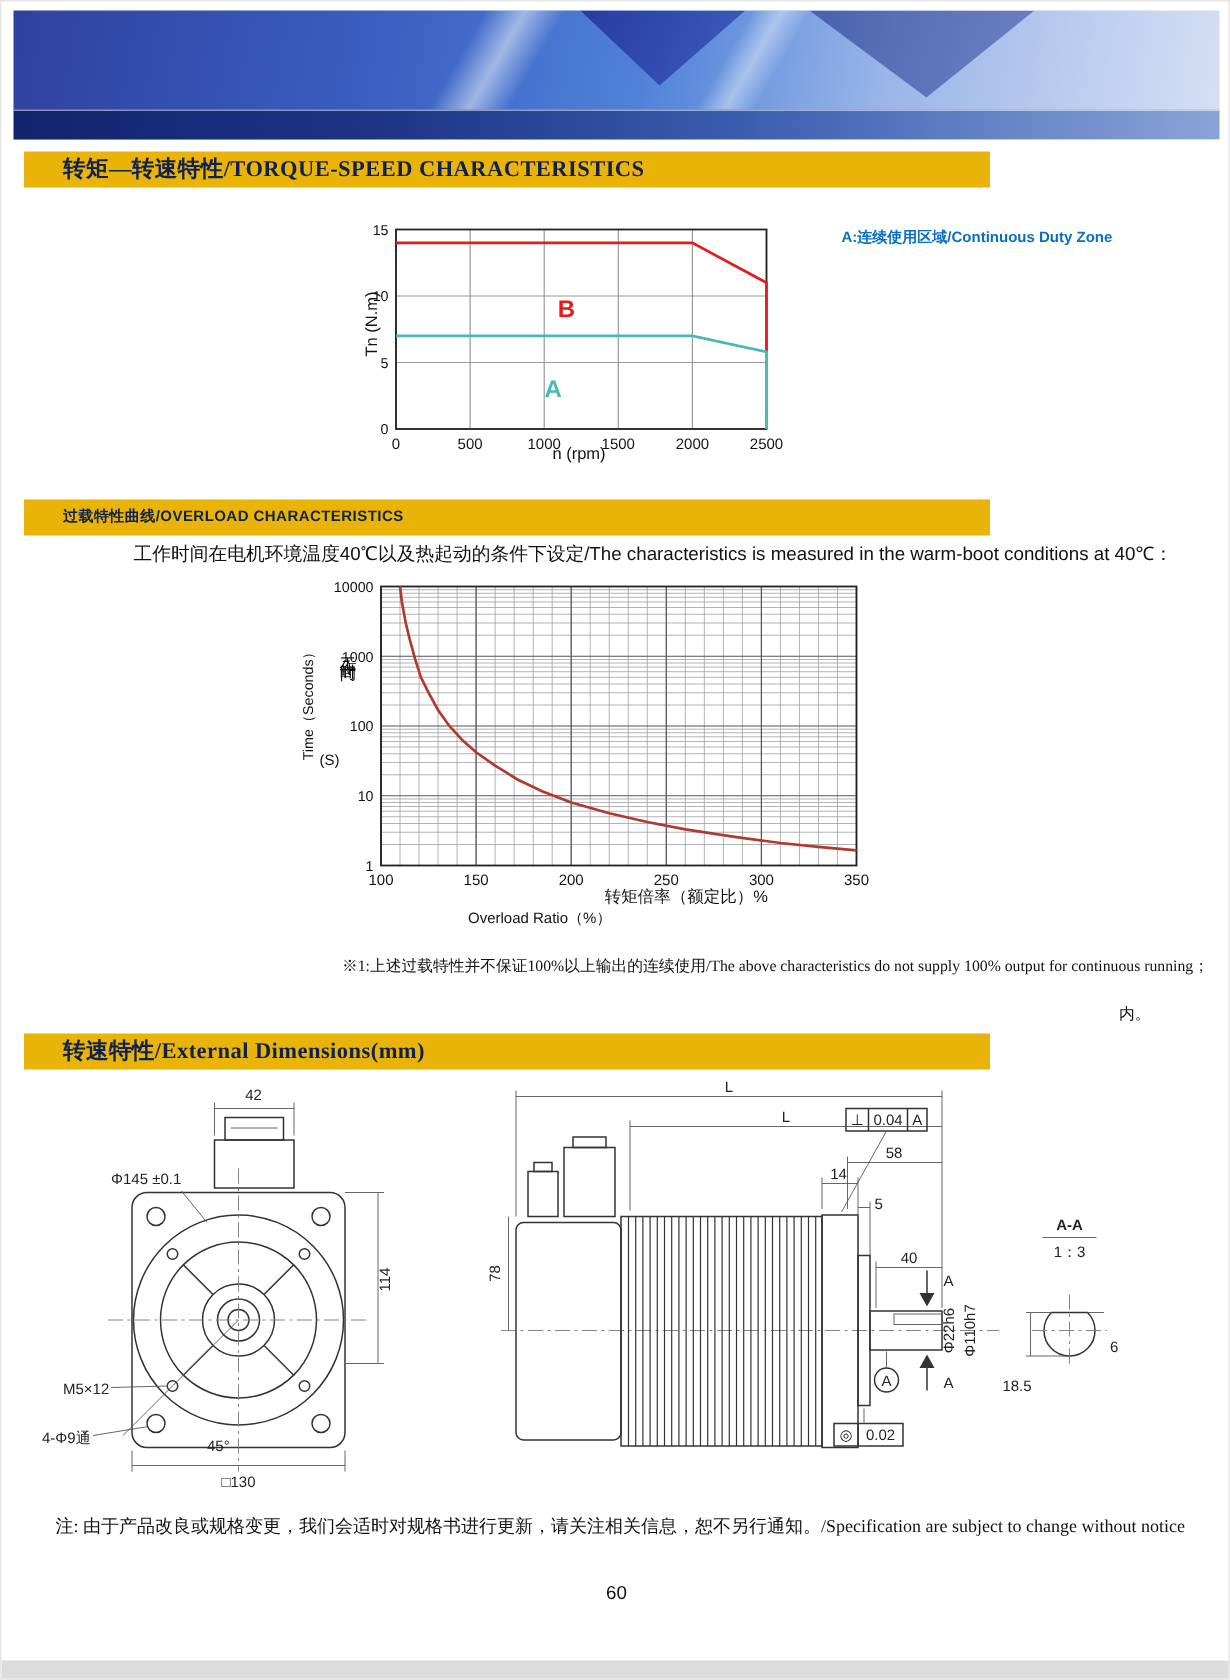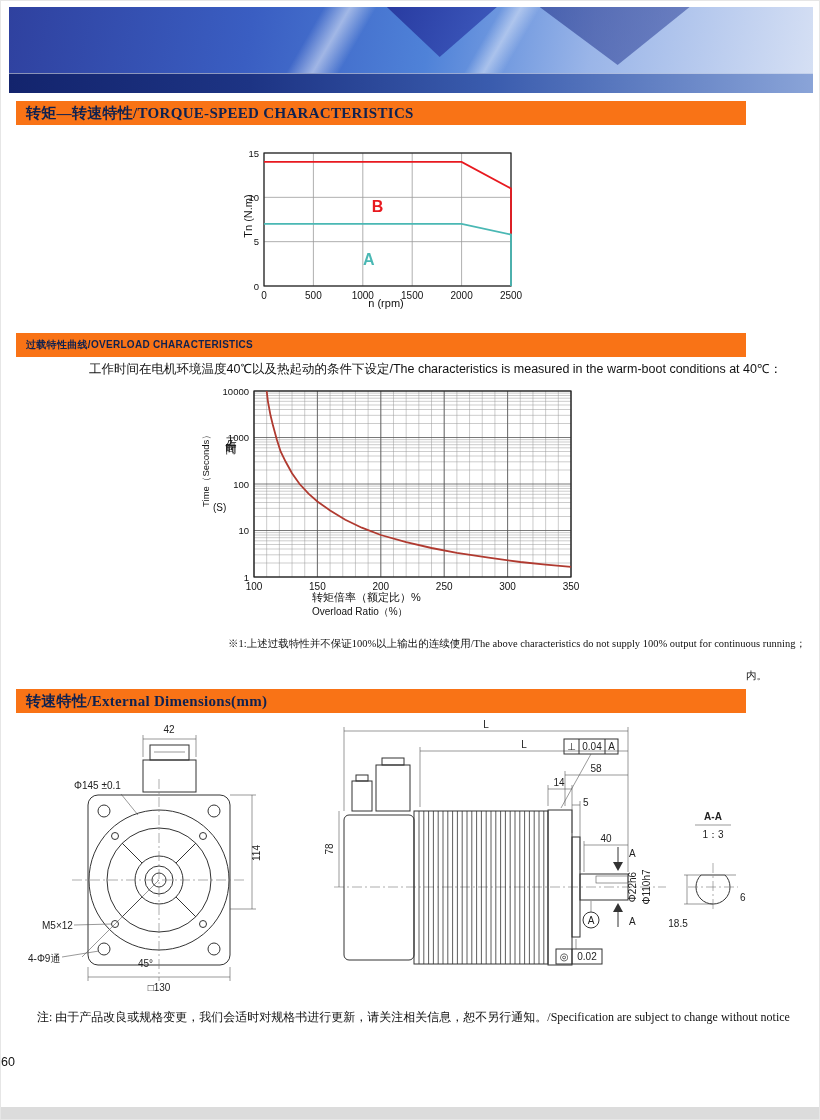--- a/index.html
+++ b/index.html
@@ -15,54 +15,54 @@
   .banner .wedge2{position:absolute;left:66%;top:0;width:150px;height:58px;
     background:linear-gradient(115deg,#1b2b84,#31479f);clip-path:polygon(0 0,100% 0,52% 100%);opacity:.55}
   .banner .streak1{position:absolute;left:36%;top:-34px;width:46px;height:170px;transform:rotate(30deg);
     background:linear-gradient(90deg,rgba(255,255,255,0),rgba(255,255,255,.5),rgba(255,255,255,0))}
   .banner .streak2{position:absolute;left:58%;top:-34px;width:34px;height:170px;transform:rotate(30deg);
     background:linear-gradient(90deg,rgba(255,255,255,0),rgba(255,255,255,.42),rgba(255,255,255,0))}
   .banner .strip{position:absolute;left:0;bottom:0;width:100%;height:20px;border-top:1px solid rgba(255,255,255,.5);
     background:linear-gradient(90deg,#13246d 0%,#1d3484 30%,#3a5cae 60%,#8aa4d8 100%)}
 
   
-  .secbar{position:absolute;left:15px;width:730px;height:24px;background:#f97316;color:#0e2150;
-    font-weight:bold;font-size:15px;line-height:24px;padding-left:10px;letter-spacing:.3px}
+  .secbar{position:absolute;left:15px;width:644px;height:24px;background:#eab308;color:#0e2150;
+    font-weight:bold;font-size:15px;line-height:24px;padding-left:26px;letter-spacing:.3px}
   .secbar.serif{font-family:"Liberation Serif",serif}
   .secbar.mono{font-family:Liberation Sans, sans-serif;font-size:10px}
 
   
   .chart{position:absolute}
   .chart text{font-family:"Liberation Sans",sans-serif}
   .axis-label{position:absolute;font-size:11px;color:#111;text-align:center}
   .legend{position:absolute;width:230px}
   .legend-line{font-size:10px;font-weight:bold;line-height:17px}
   .subtitle{position:absolute;left:88px;top:359px;font-size:12.5px;color:#111;font-family:Liberation Sans, sans-serif}
   .ylabel-zh{position:absolute;left:222px;top:428px;writing-mode:vertical-rl;letter-spacing:2px;font-size:11px}
   .ylabel-en{position:absolute;left:160px;top:461px;width:90px;text-align:center;font-size:9.5px;transform:rotate(-90deg)}
   .ylabel-unit{position:absolute;left:212px;top:501px;font-size:10px}
-  .xlabel-zh{position:absolute;left:311px;top:589px;width:200px;text-align:left;font-size:11px}
+  .xlabel-zh{position:absolute;left:311px;top:589px;width:200px;text-align:right;font-size:11px}
   .xlabel-en{position:absolute;left:311px;top:604px;width:200px;text-align:left;font-size:10px}
   .note{position:absolute;font-size:10.5px;color:#111;font-family:"Liberation Serif",serif}
   .note1{left:15px;top:636px;width:790px;text-align:right}
   .note2{left:62px;top:652px;width:742px}
   .note2tail{left:745px;top:668px}
 
   
   .mech{position:absolute;left:15px;top:714px}
   .mech g{stroke:#333;fill:none;stroke-width:1}
   .mech .thin{stroke-width:.6;stroke:#555}
   .mech .cl{stroke-width:.6;stroke:#777;stroke-dasharray:10 3 2 3}
   .mech text{stroke:none;fill:#222;font-size:10px;font-family:"Liberation Sans",sans-serif}
 
   
   .footnote{position:absolute;font-size:12px;color:#111;font-family:"Liberation Serif",serif}
   .fn1{left:36px;top:1008px}
   .fn2{left:58px;top:1026px}
-  .pagenum{position:absolute;left:0;top:1054px;width:820px;text-align:left;font-size:12.5px}
+  .pagenum{position:absolute;left:0;top:1054px;width:820px;text-align:center;font-size:12.5px}
   .bottom-edge{position:absolute;left:0;top:1106px;width:820px;height:14px;background:#dcdcdc}
 </style>
 </head>
 <body>
 
 <div class="page">
 
   <div class="banner">
     <div class="wedge1"></div>
     <div class="wedge2"></div>
@@ -97,20 +97,21 @@
       <text x="28" y="106.16666666666666" text-anchor="end" font-size="9.5" fill="#111">5</text>
       <text x="28" y="61.83333333333333" text-anchor="end" font-size="9.5" fill="#111">10</text>
       <text x="28" y="17.5" text-anchor="end" font-size="9.5" fill="#111">15</text>
       <text x="146.62" y="72.52000000000001" text-anchor="middle" font-size="16" font-weight="bold" fill="#e8191f">B</text>
       <text x="137.728" y="125.72" text-anchor="middle" font-size="16" font-weight="bold" fill="#4ab8b4">A</text>
     </svg>
   <div class="axis-label" style="left:217px;top:209px;width:60px;transform:rotate(-90deg)">Tn (N.m)</div>
   <div class="axis-label" style="left:345px;top:296px;width:80px">n (rpm)</div>
 
   <div class="legend" style="left:560px;top:149px">
+    <div class="legend-line" style="color: rgb(10, 111, 194);">A:连续使用区域/Continuous Duty Zone</div>
   </div>
 
   <div class="secbar mono" style="top:332px">过载特性曲线/OVERLOAD CHARACTERISTICS</div>
   <div class="subtitle">工作时间在电机环境温度40℃以及热起动的条件下设定/The characteristics is measured in the warm-boot conditions at 40℃：</div>
 
   <svg class="chart" style="left:200px;top:382px" width="400" height="212">
       <line x1="53" y1="8" x2="53" y2="194" stroke="#999999" stroke-width="0.5"></line>
       <line x1="65.68" y1="8" x2="65.68" y2="194" stroke="#999999" stroke-width="0.5"></line>
       <line x1="78.36" y1="8" x2="78.36" y2="194" stroke="#999999" stroke-width="0.5"></line>
       <line x1="91.03999999999999" y1="8" x2="91.03999999999999" y2="194" stroke="#999999" stroke-width="0.5"></line>

